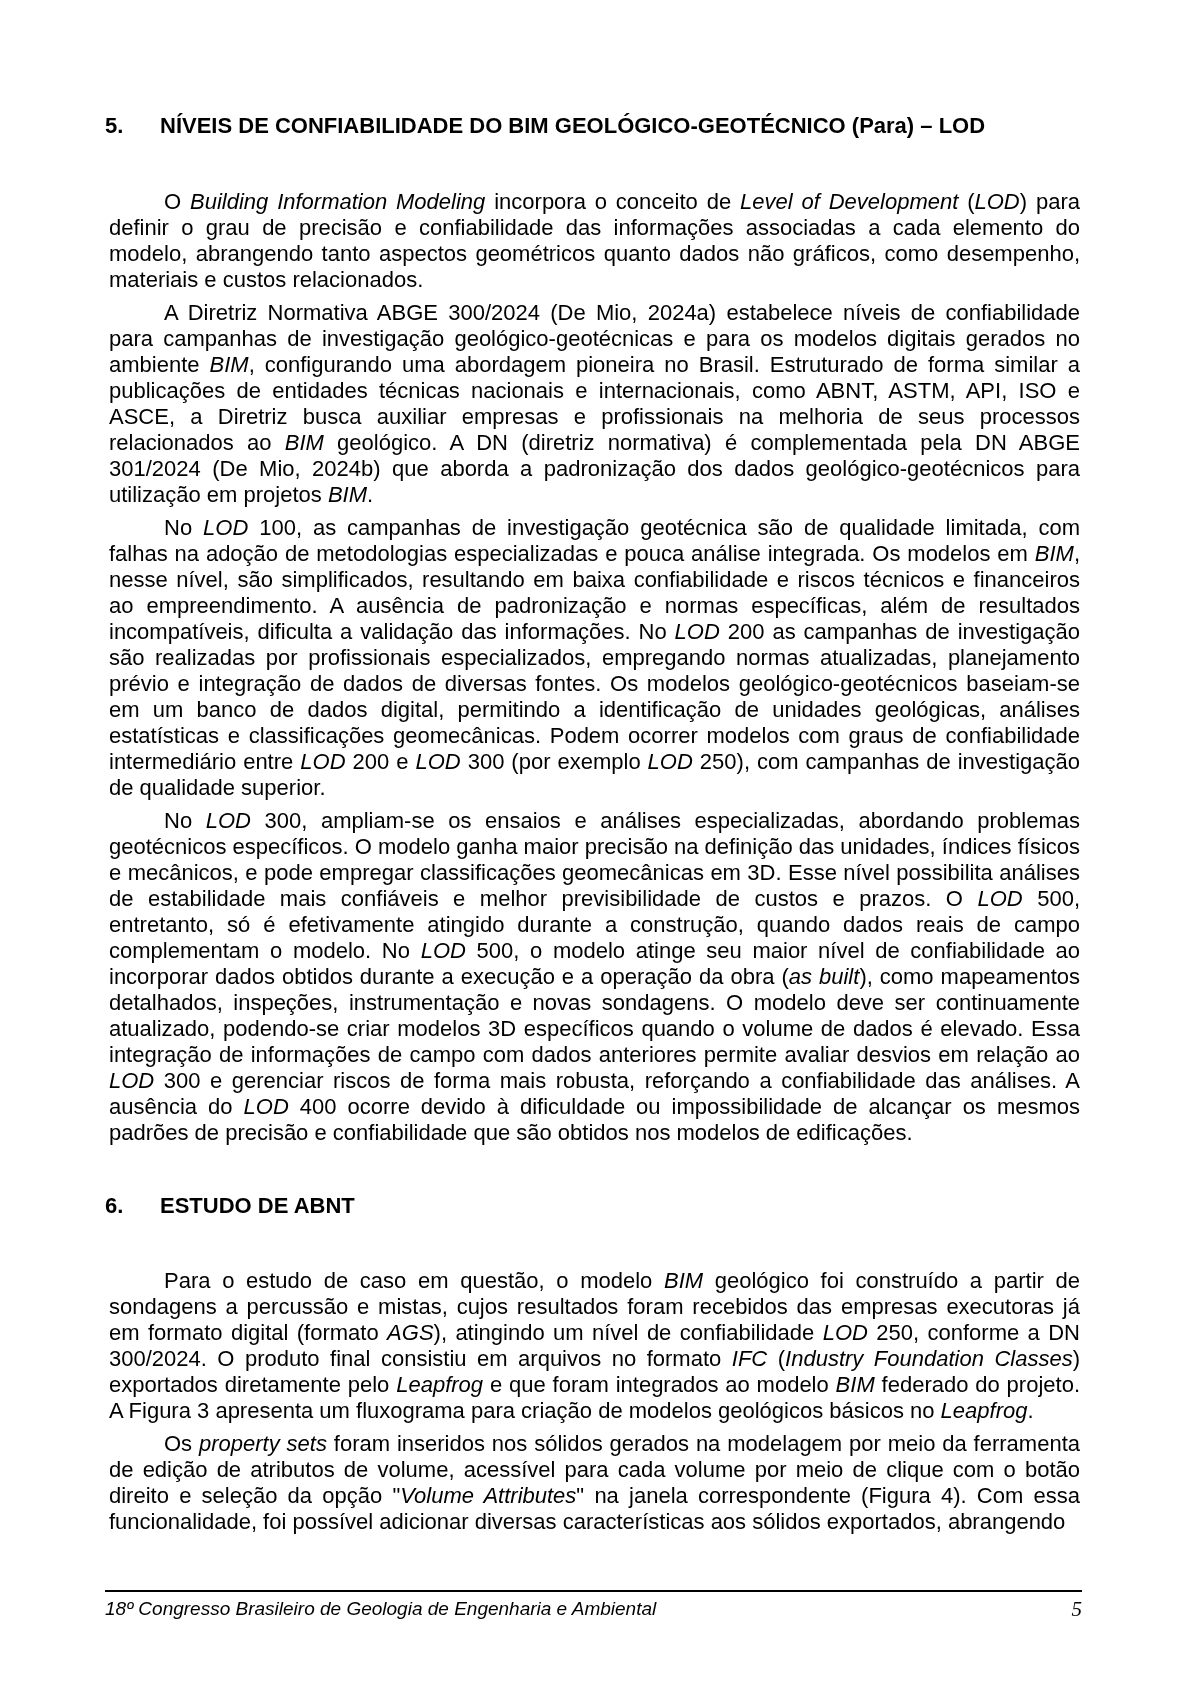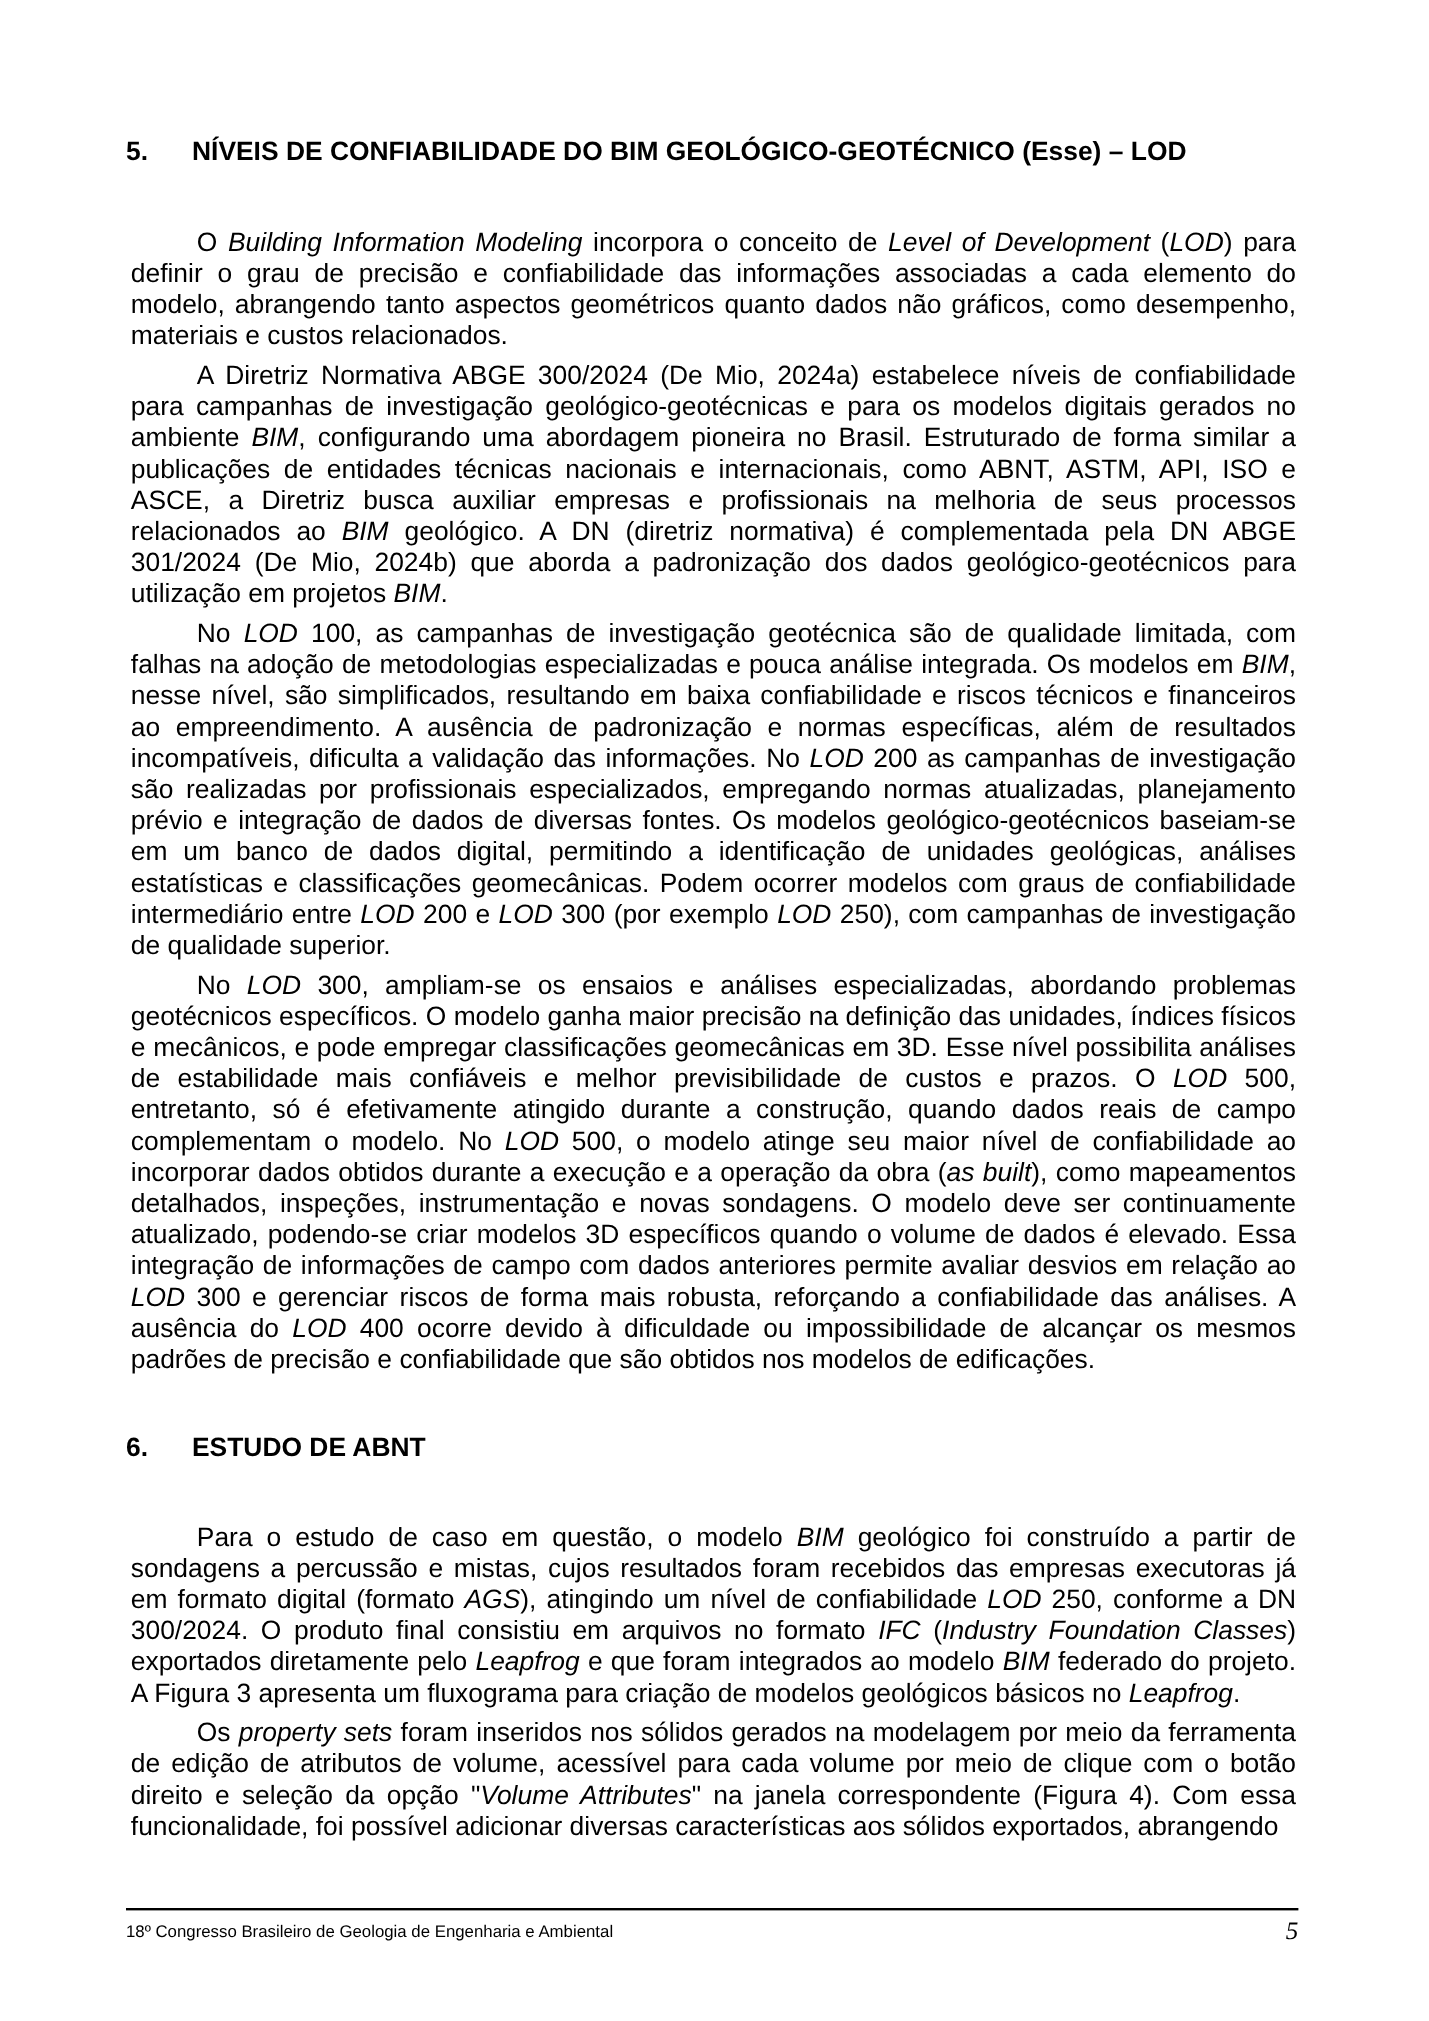--- a/index.html
+++ b/index.html
@@ -52,39 +52,40 @@
     left: 105px;
     top: 1590px;
     width: 977px;
     border-top: 2px solid #000000;
     padding-top: 5px;
     display: flex;
     justify-content: space-between;
     align-items: flex-start;
   }
   .footer-conf {
-    font-size: 14px;
+    font-size: 19px;
+    font-style: italic;
     line-height: 24px;
   }
   .footer-num {
     font-family: "Liberation Serif", "DejaVu Serif", serif;
     font-size: 21px;
     font-style: italic;
     line-height: 24px;
   }
 </style>
 </head>
 <body>
 
 <div class="page">
 
   <section>
     <h2 class="doc-heading heading-5">
       <span class="h-num">5.</span>
-      <span class="h-title">NÍVEIS DE CONFIABILIDADE DO BIM GEOLÓGICO-GEOTÉCNICO (Esse) – LOD</span>
+      <span class="h-title">NÍVEIS DE CONFIABILIDADE DO BIM GEOLÓGICO-GEOTÉCNICO (Para) – LOD</span>
     </h2>
     <p class="body-par"><span>O </span><i>Building Information Modeling</i><span> incorpora o conceito de </span><i>Level of Development</i><span> (</span><i>LOD</i><span>) para definir o grau de precisão e confiabilidade das informações associadas a cada elemento do modelo, abrangendo tanto aspectos geométricos quanto dados não gráficos, como desempenho, materiais e custos relacionados.</span></p>
     <p class="body-par"><span>A Diretriz Normativa ABGE 300/2024 (De Mio, 2024a) estabelece níveis de confiabilidade para campanhas de investigação geológico-geotécnicas e para os modelos digitais gerados no ambiente </span><i>BIM</i><span>, configurando uma abordagem pioneira no Brasil. Estruturado de forma similar a publicações de entidades técnicas nacionais e internacionais, como ABNT, ASTM, API, ISO e ASCE, a Diretriz busca auxiliar empresas e profissionais na melhoria de seus processos relacionados ao </span><i>BIM</i><span> geológico. A DN (diretriz normativa) é complementada pela DN ABGE 301/2024 (De Mio, 2024b) que aborda a padronização dos dados geológico-geotécnicos para utilização em projetos </span><i>BIM</i><span>.</span></p>
     <p class="body-par"><span>No </span><i>LOD</i><span> 100, as campanhas de investigação geotécnica são de qualidade limitada, com falhas na adoção de metodologias especializadas e pouca análise integrada. Os modelos em </span><i>BIM</i><span>, nesse nível, são simplificados, resultando em baixa confiabilidade e riscos técnicos e financeiros ao empreendimento. A ausência de padronização e normas específicas, além de resultados incompatíveis, dificulta a validação das informações. No </span><i>LOD</i><span> 200 as campanhas de investigação são realizadas por profissionais especializados, empregando normas atualizadas, planejamento prévio e integração de dados de diversas fontes. Os modelos geológico-geotécnicos baseiam-se em um banco de dados digital, permitindo a identificação de unidades geológicas, análises estatísticas e classificações geomecânicas. Podem ocorrer modelos com graus de confiabilidade intermediário entre </span><i>LOD</i><span> 200 e </span><i>LOD</i><span> 300 (por exemplo </span><i>LOD</i><span> 250), com campanhas de investigação de qualidade superior.</span></p>
     <p class="body-par"><span>No </span><i>LOD</i><span> 300, ampliam-se os ensaios e análises especializadas, abordando problemas geotécnicos específicos. O modelo ganha maior precisão na definição das unidades, índices físicos e mecânicos, e pode empregar classificações geomecânicas em 3D. Esse nível possibilita análises de estabilidade mais confiáveis e melhor previsibilidade de custos e prazos. O </span><i>LOD</i><span> 500, entretanto, só é efetivamente atingido durante a construção, quando dados reais de campo complementam o modelo. No </span><i>LOD</i><span> 500, o modelo atinge seu maior nível de confiabilidade ao incorporar dados obtidos durante a execução e a operação da obra (</span><i>as built</i><span>), como mapeamentos detalhados, inspeções, instrumentação e novas sondagens. O modelo deve ser continuamente atualizado, podendo-se criar modelos 3D específicos quando o volume de dados é elevado. Essa integração de informações de campo com dados anteriores permite avaliar desvios em relação ao </span><i>LOD</i><span> 300 e gerenciar riscos de forma mais robusta, reforçando a confiabilidade das análises. A ausência do </span><i>LOD</i><span> 400 ocorre devido à dificuldade ou impossibilidade de alcançar os mesmos padrões de precisão e confiabilidade que são obtidos nos modelos de edificações.</span></p>
   </section>
 
   <section>
     <h2 class="doc-heading heading-6">
       <span class="h-num">6.</span>

